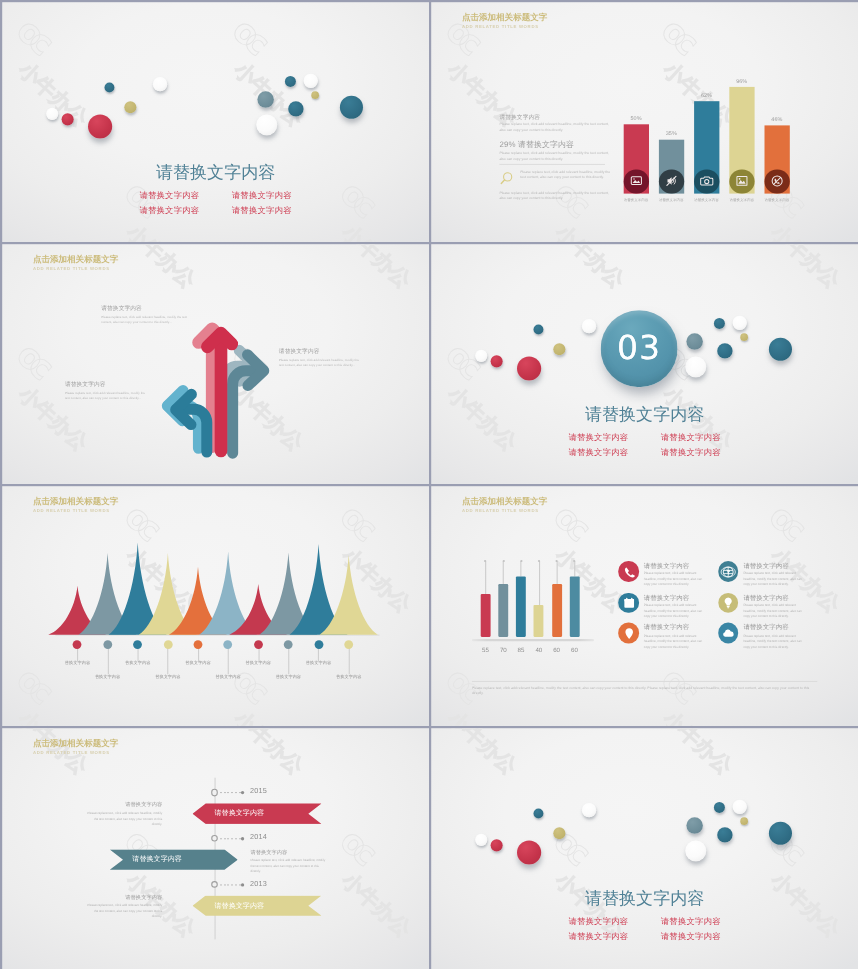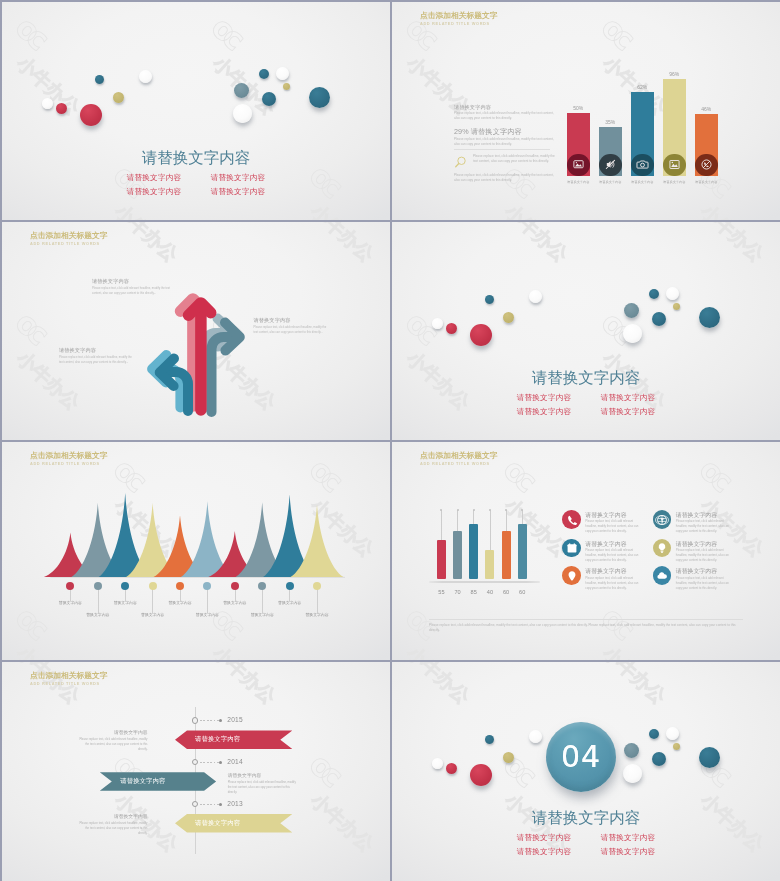--- a/index.html
+++ b/index.html
@@ -1315,20 +1315,23 @@
         <i class="d-red" style="left: 78px; top: 102px; width: 22px; height: 22px; box-shadow: rgba(125, 133, 143, 0.5) 0.5px 4px 4.6px;"></i>
         <i class="d-white" style="left: 136.5px; top: 67.5px; width: 13px; height: 13px; box-shadow: rgba(125, 133, 143, 0.5) 0.5px 2.3px 2.7px;"></i>
         <i class="d-slate" style="left: 231.5px; top: 80.5px; width: 15px; height: 15px; box-shadow: rgba(125, 133, 143, 0.5) 0.5px 2.7px 3.1px;"></i>
         <i class="d-teal" style="left: 257px; top: 67px; width: 10px; height: 10px; box-shadow: rgba(125, 133, 143, 0.5) 0.5px 1.8px 2.1px;"></i>
         <i class="d-white" style="left: 273.5px; top: 64.5px; width: 13px; height: 13px; box-shadow: rgba(125, 133, 143, 0.5) 0.5px 2.3px 2.7px;"></i>
         <i class="d-khaki" style="left: 280.5px; top: 80.5px; width: 7px; height: 7px; box-shadow: rgba(125, 133, 143, 0.5) 0.5px 1.3px 1.5px;"></i>
         <i class="d-teal" style="left: 260px; top: 90px; width: 14px; height: 14px; box-shadow: rgba(125, 133, 143, 0.5) 0.5px 2.5px 2.9px;"></i>
         <i class="d-white" style="left: 230.5px; top: 101.5px; width: 19px; height: 19px; box-shadow: rgba(125, 133, 143, 0.5) 0.5px 3.4px 4px;"></i>
         <i class="d-teal" style="left: 306.5px; top: 84.5px; width: 21px; height: 21px; box-shadow: rgba(125, 133, 143, 0.5) 0.5px 3.8px 4.4px;"></i>
       </div>
+  <div class="numcircle c-main">
+    <span>03</span>
+  </div>
   <div class="bigtitle">请替换文字内容</div>
   <div class="subline l1">
     <i>请替换文字内容</i><i>请替换文字内容</i>
   </div>
   <div class="subline l2">
     <i>请替换文字内容</i><i>请替换文字内容</i>
   </div>
 </div>
 
 <div class="slide">
@@ -2577,23 +2580,20 @@
         <i class="d-red" style="left: 78px; top: 102px; width: 22px; height: 22px; box-shadow: rgba(125, 133, 143, 0.5) 0.5px 4px 4.6px;"></i>
         <i class="d-white" style="left: 136.5px; top: 67.5px; width: 13px; height: 13px; box-shadow: rgba(125, 133, 143, 0.5) 0.5px 2.3px 2.7px;"></i>
         <i class="d-slate" style="left: 231.5px; top: 80.5px; width: 15px; height: 15px; box-shadow: rgba(125, 133, 143, 0.5) 0.5px 2.7px 3.1px;"></i>
         <i class="d-teal" style="left: 257px; top: 67px; width: 10px; height: 10px; box-shadow: rgba(125, 133, 143, 0.5) 0.5px 1.8px 2.1px;"></i>
         <i class="d-white" style="left: 273.5px; top: 64.5px; width: 13px; height: 13px; box-shadow: rgba(125, 133, 143, 0.5) 0.5px 2.3px 2.7px;"></i>
         <i class="d-khaki" style="left: 280.5px; top: 80.5px; width: 7px; height: 7px; box-shadow: rgba(125, 133, 143, 0.5) 0.5px 1.3px 1.5px;"></i>
         <i class="d-teal" style="left: 260px; top: 90px; width: 14px; height: 14px; box-shadow: rgba(125, 133, 143, 0.5) 0.5px 2.5px 2.9px;"></i>
         <i class="d-white" style="left: 230.5px; top: 101.5px; width: 19px; height: 19px; box-shadow: rgba(125, 133, 143, 0.5) 0.5px 3.4px 4px;"></i>
         <i class="d-teal" style="left: 306.5px; top: 84.5px; width: 21px; height: 21px; box-shadow: rgba(125, 133, 143, 0.5) 0.5px 3.8px 4.4px;"></i>
       </div>
-  <div class="numcircle c-main">
-    <span>04</span>
-  </div>
   <div class="bigtitle">请替换文字内容</div>
   <div class="subline l1">
     <i>请替换文字内容</i><i>请替换文字内容</i>
   </div>
   <div class="subline l2">
     <i>请替换文字内容</i><i>请替换文字内容</i>
   </div>
 </div>
 
 </div>

